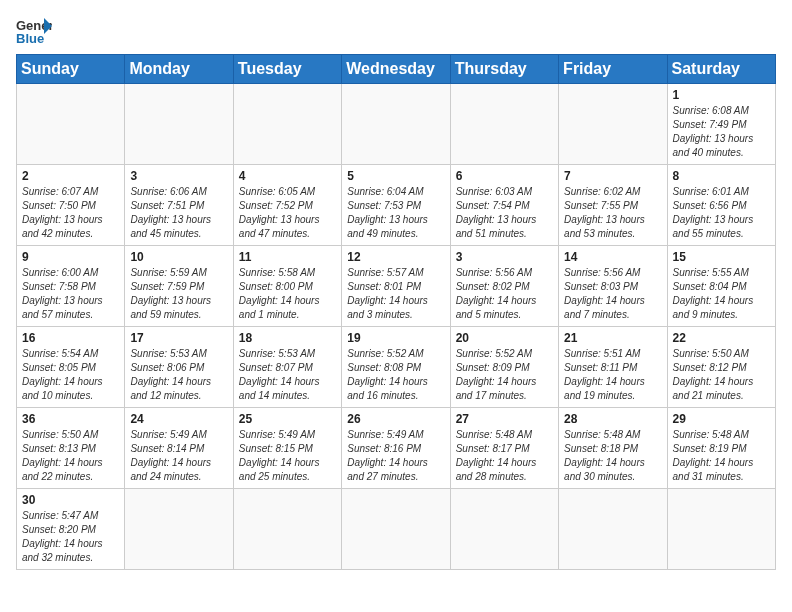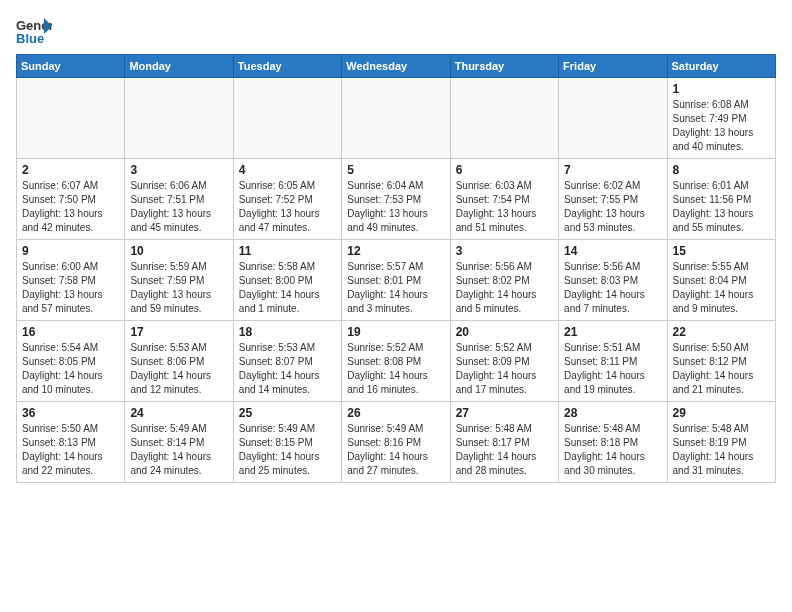--- a/index.html
+++ b/index.html
@@ -38,21 +38,21 @@
       color: #444;
     }
     .calendar {
       width: 100%;
       border-collapse: collapse;
       border: 1px solid #ccc;
     }
     .calendar th {
       background: #2878c3;
       color: #fff;
-      font-size: 11px;
+      font-size: 16px;
       font-weight: bold;
       padding: 5px 4px;
       text-align: left;
       border: 1px solid #1a60a8;
     }
     .calendar td {
       vertical-align: top;
       border: 1px solid #ccc;
       padding: 4px 5px;
       width: 108px;
@@ -68,20 +68,21 @@
       font-size: 12px;
       font-weight: bold;
       color: #222;
       display: block;
       margin-bottom: 2px;
     }
     .day-info {
       font-size: 10px;
       line-height: 1.4;
       color: #333;
+      font-style: italic;
     }
   </style>
 </head>
 <body>
 
 <div class="header">
   <div class="logo">
     <svg class="logo-icon" viewBox="0 0 36 30">
       <text x="0" y="14" font-size="13" font-weight="bold" fill="#333">General</text>
       <text x="0" y="27" font-size="13" font-weight="bold" fill="#1a6faf">Blue</text>
@@ -152,21 +153,21 @@
         </td>
         <td>
           <span class="day-number">7</span>
           <div class="day-info">Sunrise: 6:02 AM
 Sunset: 7:55 PM
 Daylight: 13 hours and 53 minutes.</div>
         </td>
         <td>
           <span class="day-number">8</span>
           <div class="day-info">Sunrise: 6:01 AM
-Sunset: 11:56 PM
+Sunset: 6:56 PM
 Daylight: 13 hours and 55 minutes.</div>
         </td>
       </tr>
       <tr>
         <td>
           <span class="day-number">9</span>
           <div class="day-info">Sunrise: 6:00 AM
 Sunset: 7:58 PM
 Daylight: 13 hours and 57 minutes.</div>
         </td>
@@ -288,14 +289,28 @@
 Sunset: 8:18 PM
 Daylight: 14 hours and 30 minutes.</div>
         </td>
         <td>
           <span class="day-number">29</span>
           <div class="day-info">Sunrise: 5:48 AM
 Sunset: 8:19 PM
 Daylight: 14 hours and 31 minutes.</div>
         </td>
       </tr>
+      <tr>
+        <td>
+          <span class="day-number">30</span>
+          <div class="day-info">Sunrise: 5:47 AM
+Sunset: 8:20 PM
+Daylight: 14 hours and 32 minutes.</div>
+        </td>
+        <td class="empty"></td>
+        <td class="empty"></td>
+        <td class="empty"></td>
+        <td class="empty"></td>
+        <td class="empty"></td>
+        <td class="empty"></td>
+      </tr>
     </tbody>
 </table>
 
 </body></html>

